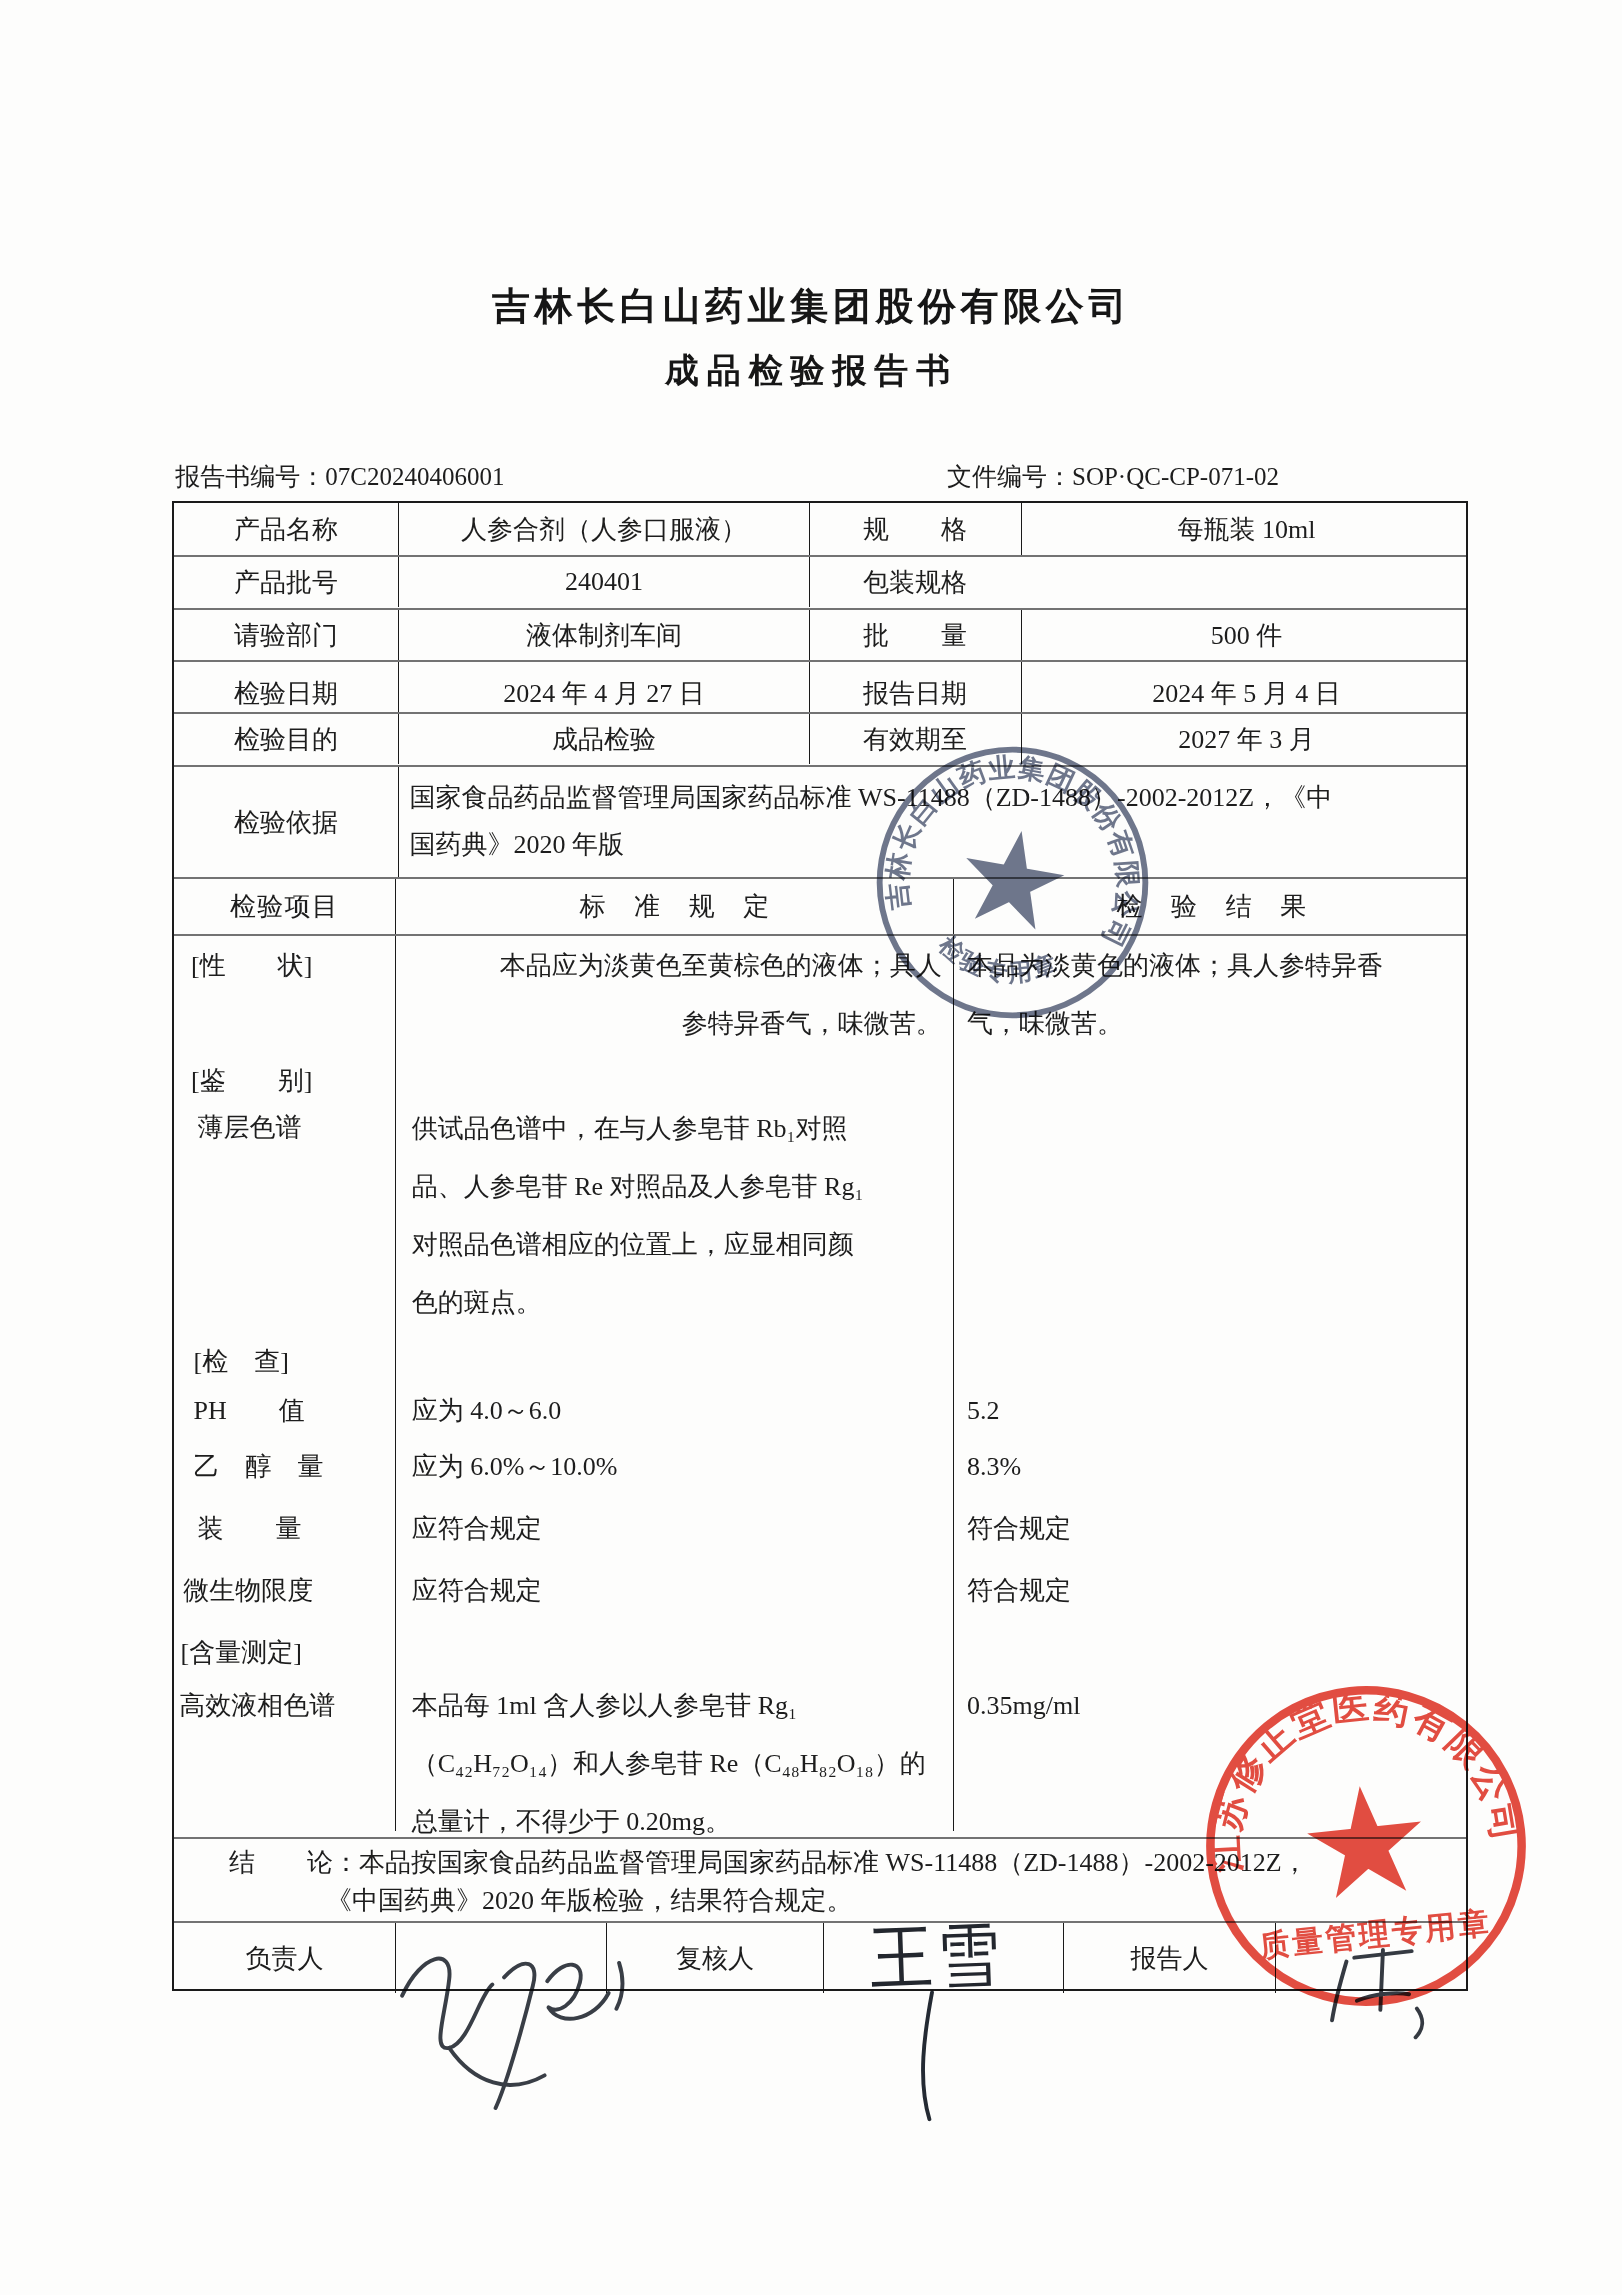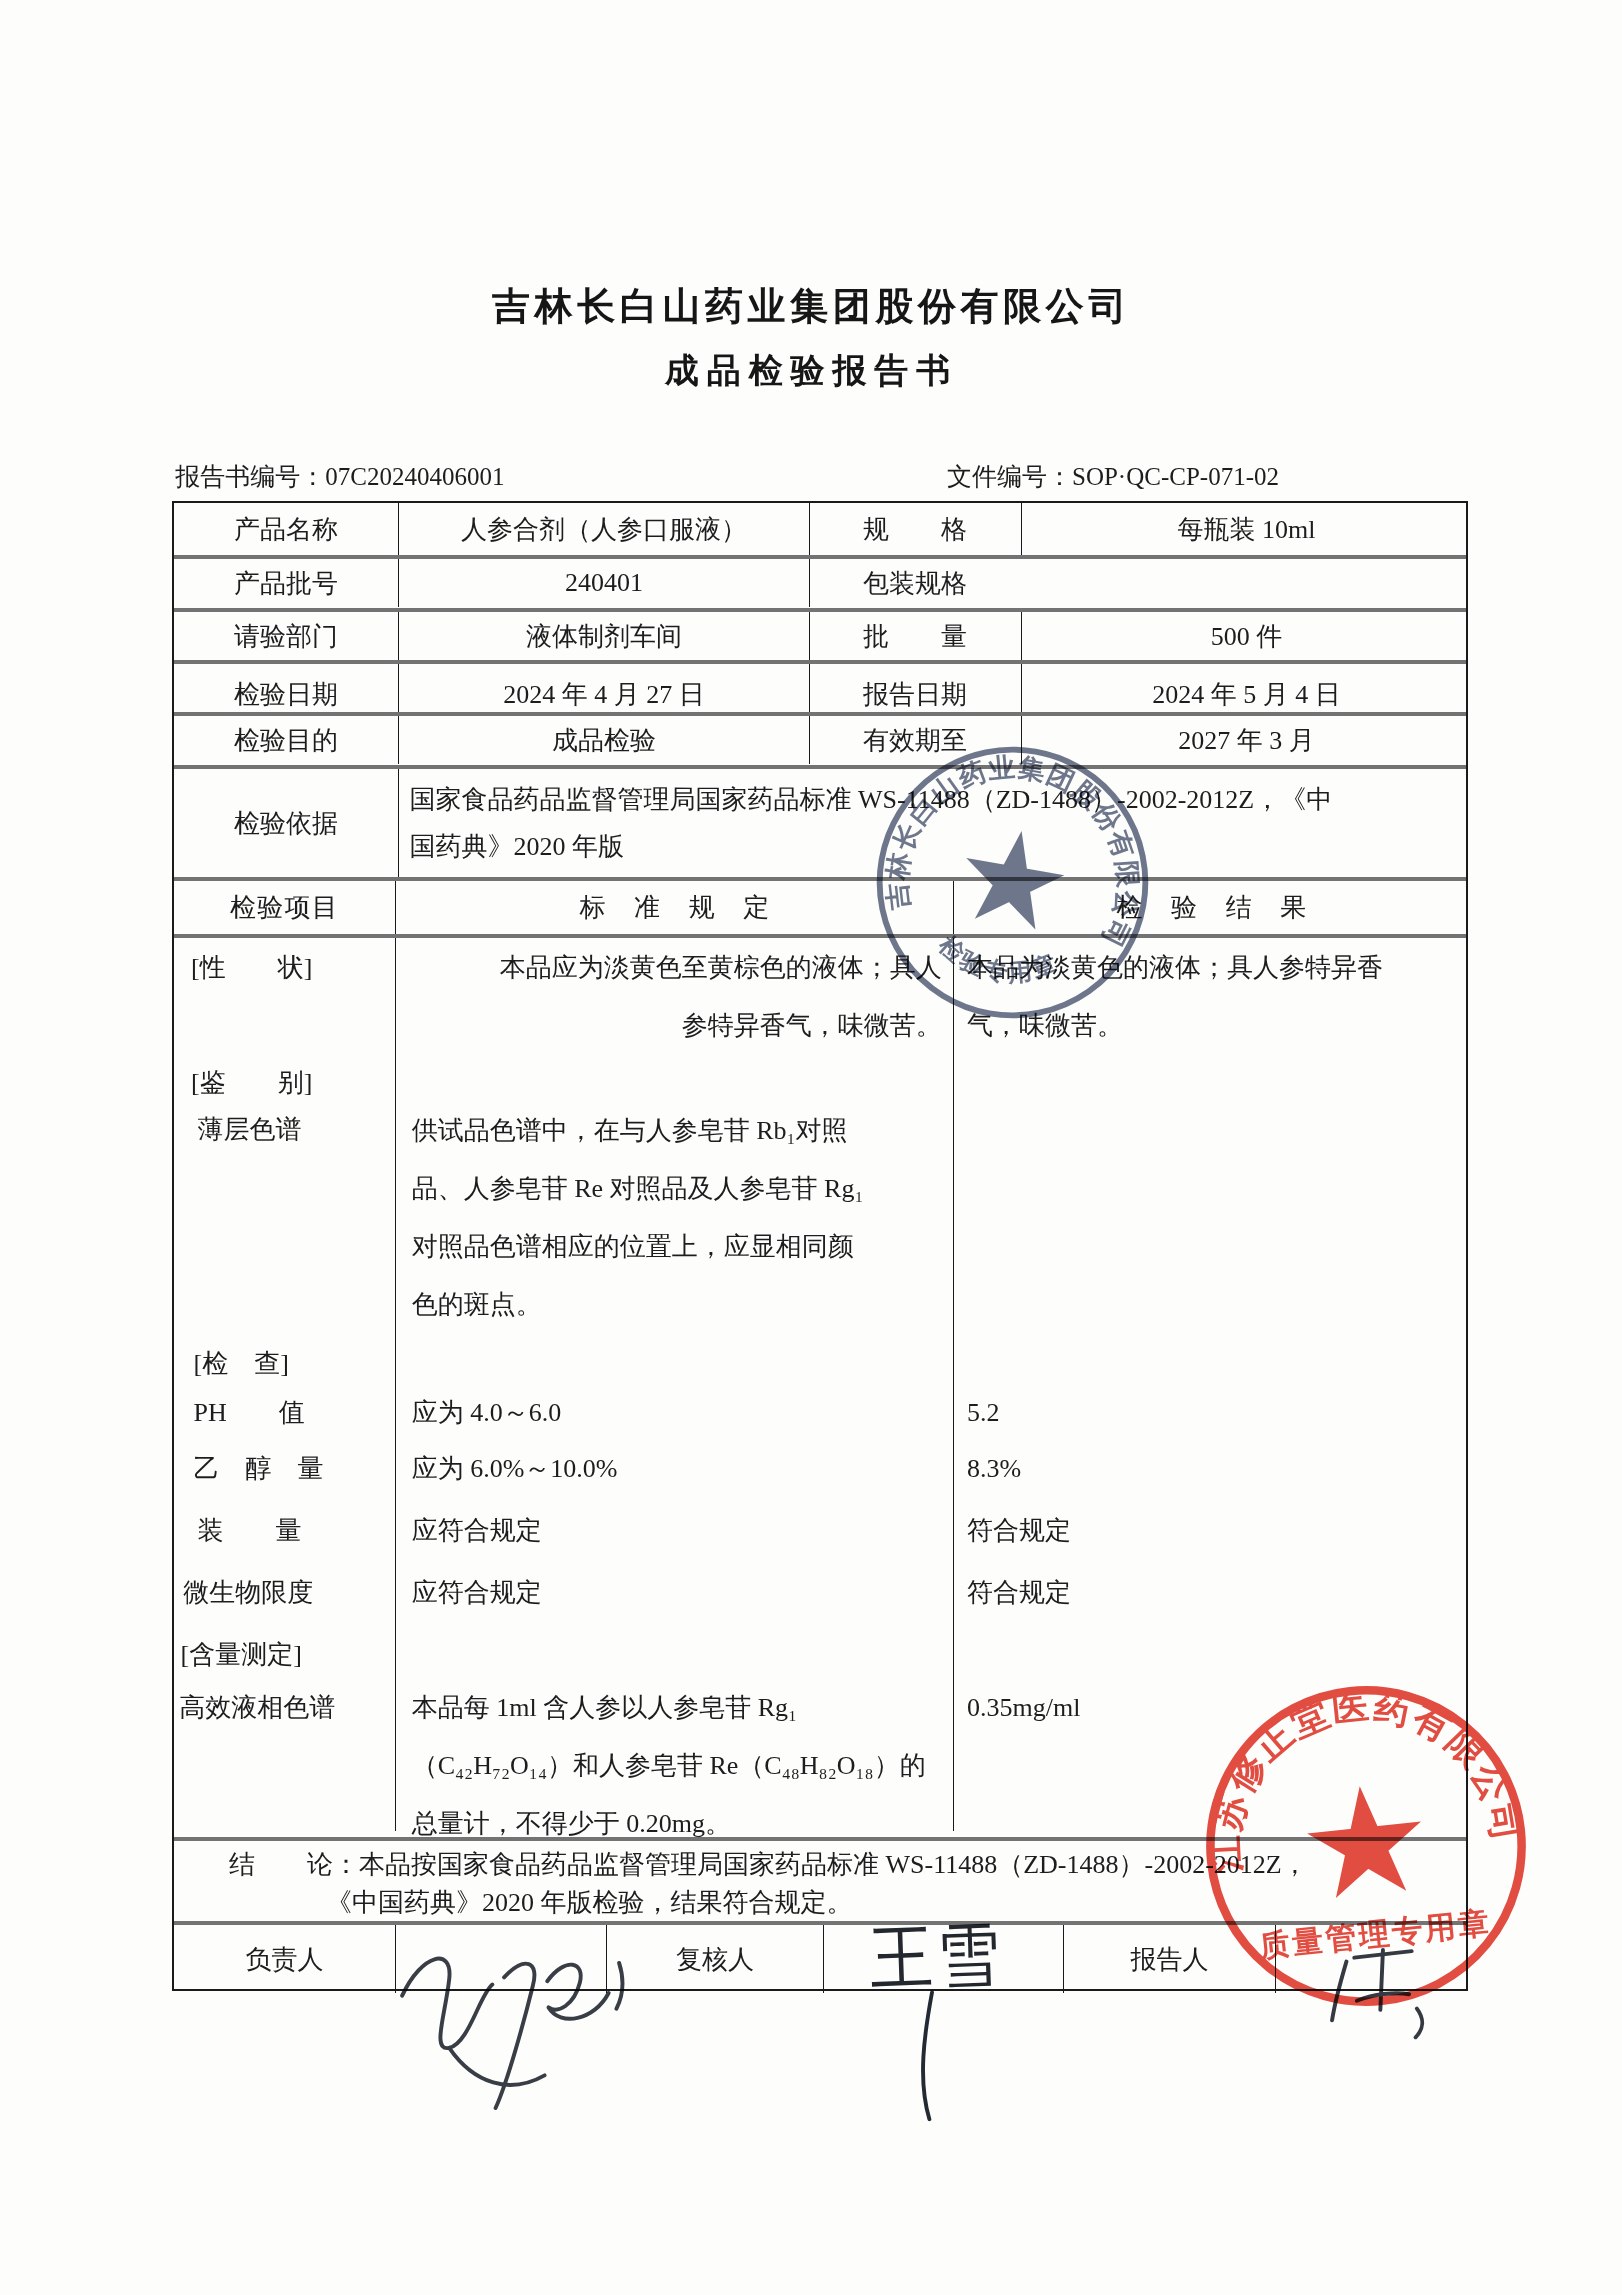--- a/index.html
+++ b/index.html
@@ -9,21 +9,21 @@
          font-family:"Liberation Sans","DejaVu Sans",sans-serif;
          font-size:38px;font-weight:bold;letter-spacing:4.6px;color:#161616;}
   .subtitle{position:absolute;top:348px;left:0;width:100%;text-align:center;
          font-family:"Liberation Sans","DejaVu Sans",sans-serif;
          font-size:34px;font-weight:bold;letter-spacing:7.9px;color:#161616;}
   .meta{position:absolute;top:460px;left:172px;width:1296px;height:39px;font-size:25px;}
   .meta-left{position:absolute;left:3.3px;top:0;}
   .meta-right{position:absolute;left:775px;top:0;}
   .tbl{position:absolute;left:172px;top:501px;width:1296px;height:1490px;
        border:2px solid #1a1a1a;box-sizing:border-box;}
-  .row{position:absolute;left:0;right:0;border-top:4px solid #737373;box-sizing:border-box;}
+  .row{position:absolute;left:0;right:0;border-top:2px solid #737373;box-sizing:border-box;}
   .row.first{border-top:none;}
   .c{position:absolute;top:0;bottom:0;border-left:1.3px solid #1a1a1a;box-sizing:border-box;
      display:flex;align-items:center;justify-content:center;font-size:26px;white-space:nowrap;}
   .c.nb{border-left:none;}
   .c.left{justify-content:flex-start;}
   .basis-text{font-size:26px;line-height:47px;white-space:pre-line;padding-left:10.5px;
               display:block;position:absolute;top:6.5px;left:0;right:6.5px;}
   .hdr{letter-spacing:1.3px;}
   .bodycell{position:absolute;top:0;bottom:7px;border-left:1.3px solid #1a1a1a;box-sizing:border-box;padding-left:48px;}
   .bodycell.nb{border-left:none;}

